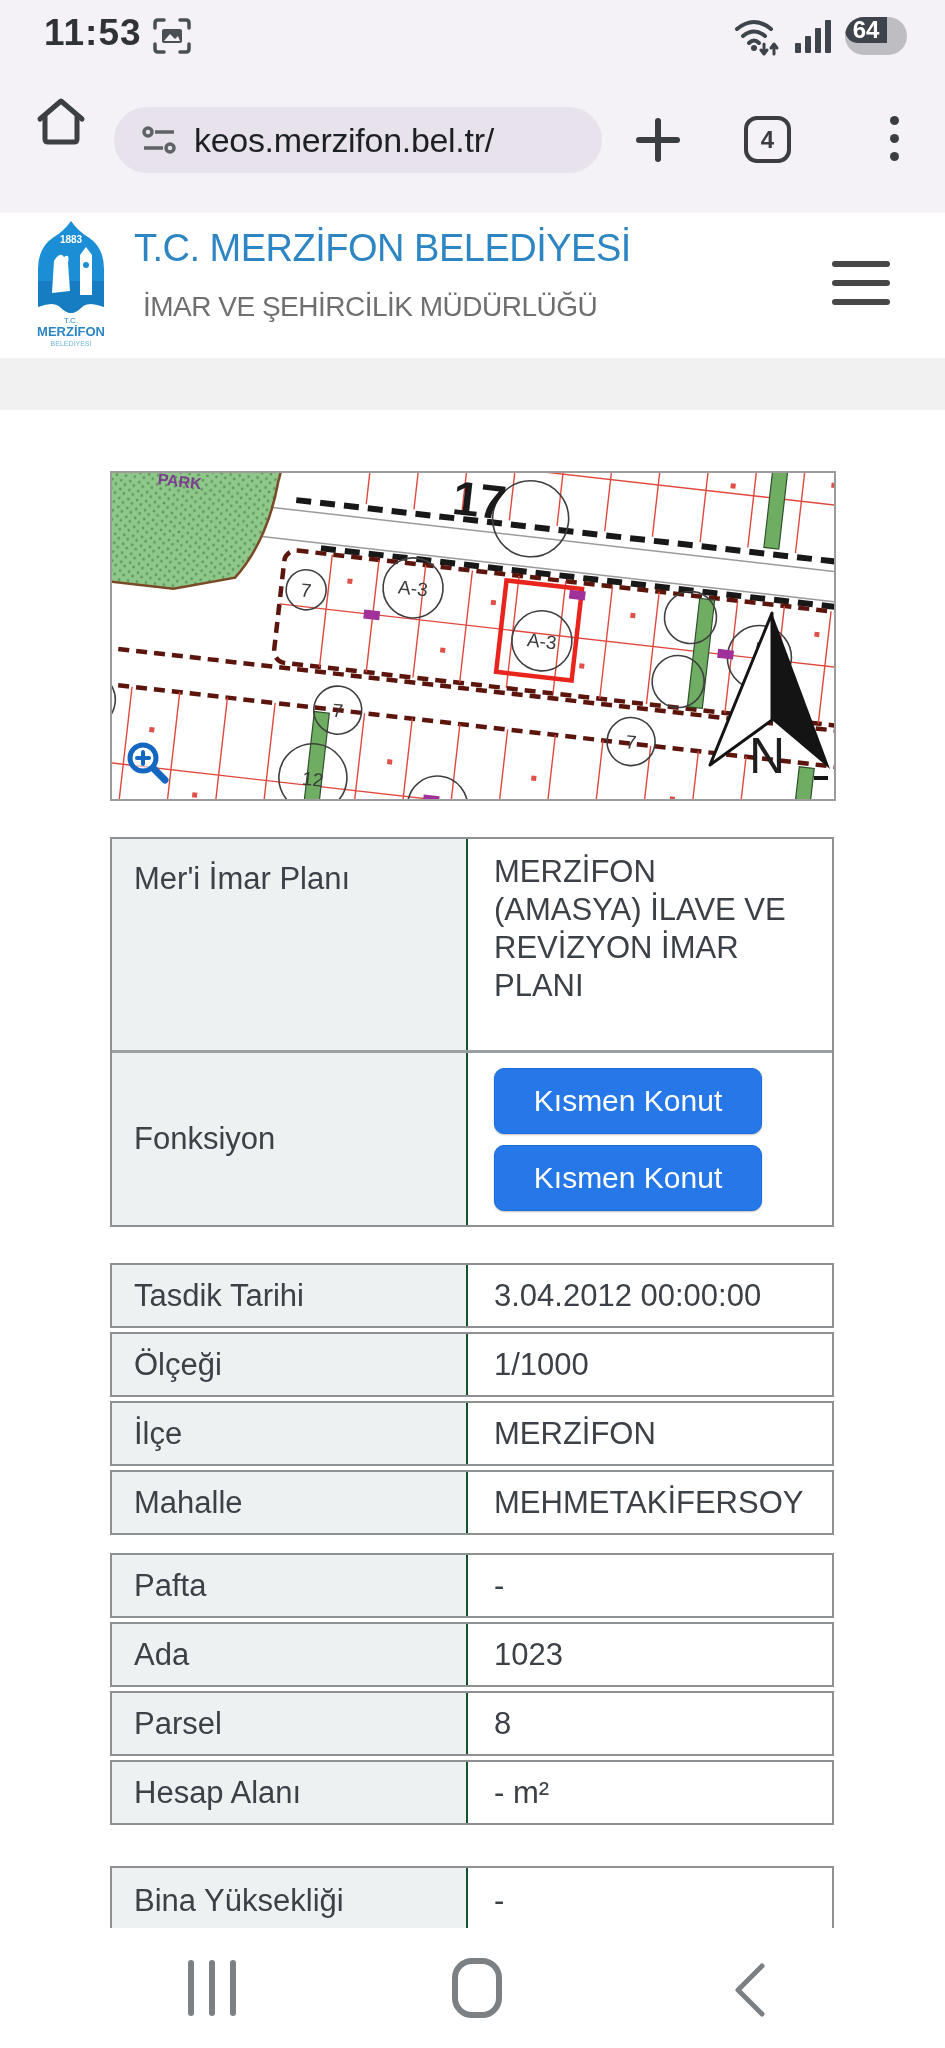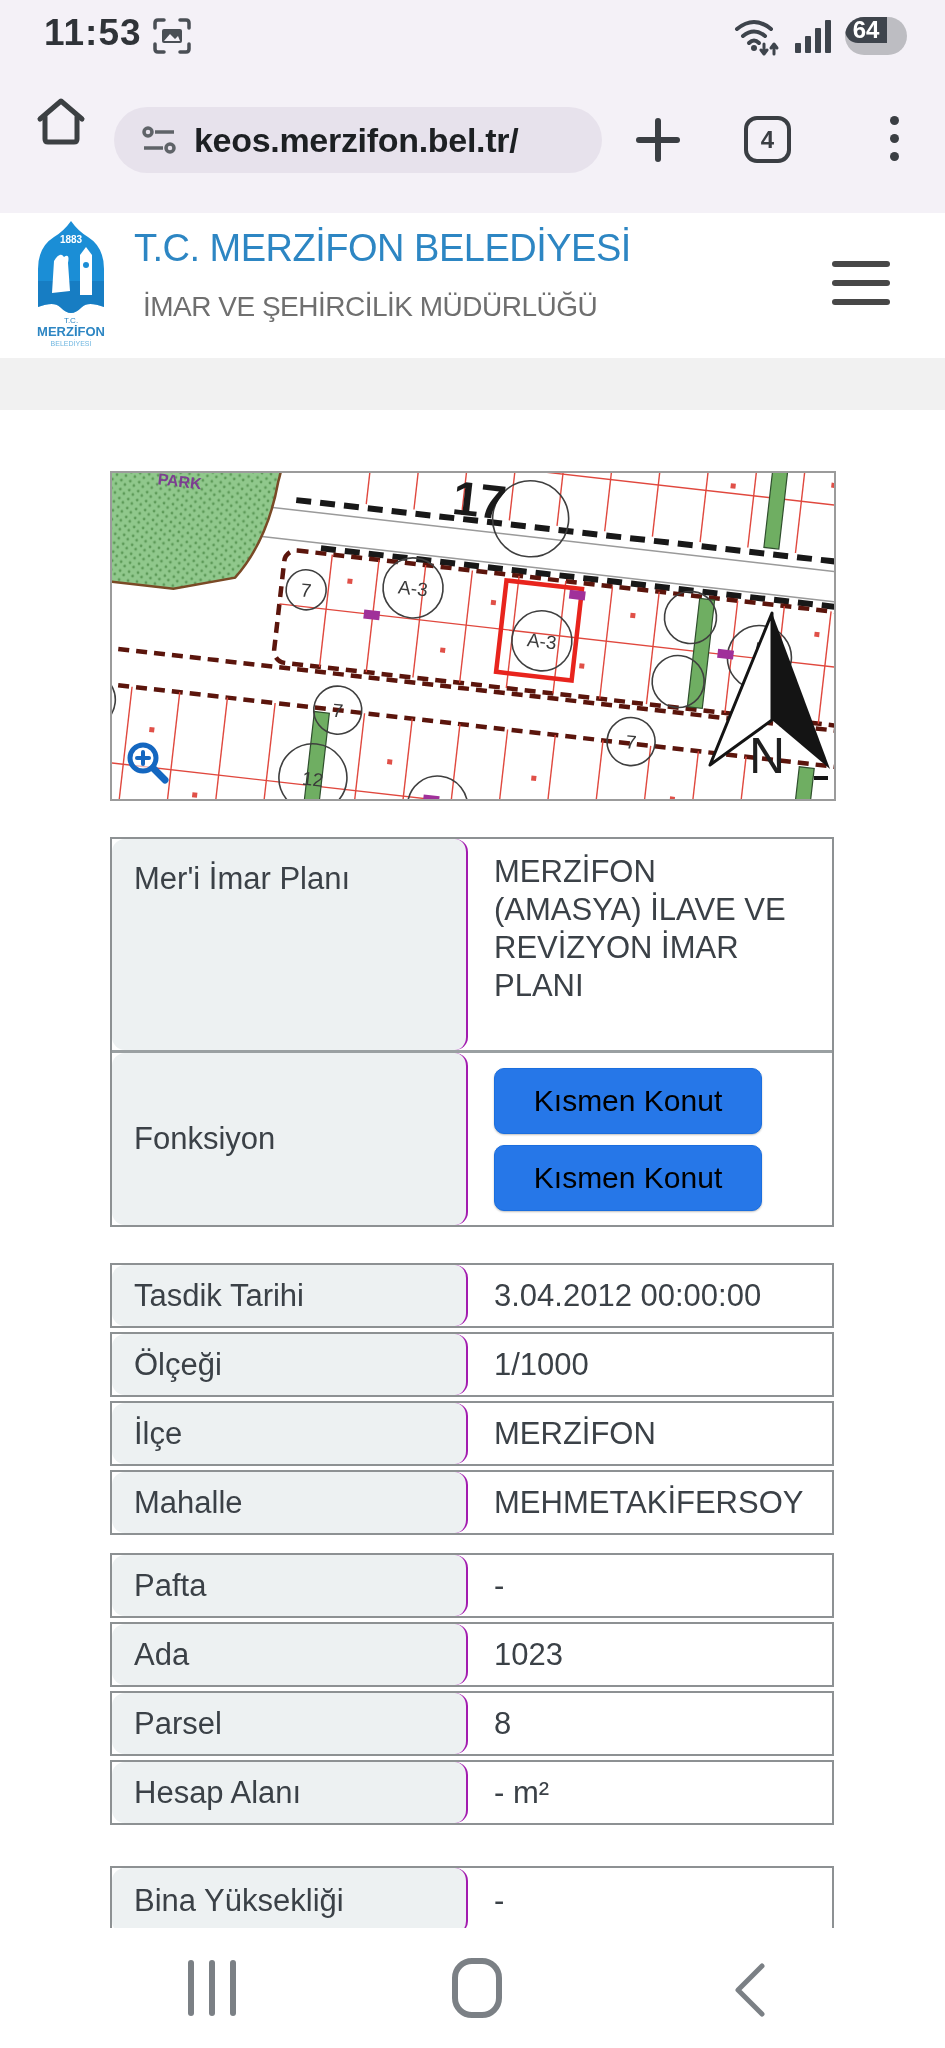--- a/index.html
+++ b/index.html
@@ -14,21 +14,21 @@
   .chrome-bg { top:0; left:0; width:945px; height:213px; background:#f4f1f7; }
   .status-time { top:12px; left:44px; font-size:37px; font-weight:bold; color:#2f3338; letter-spacing:1px; }
   .ss-icon { top:17px; left:152px; }
   .status-right { top:16px; right:38px; display:flex; align-items:center; gap:14px; }
   .batt { width:62px; height:38px; border-radius:19px; background:#bdbdc2; overflow:hidden; display:flex; }
   .batt-fill { width:42px; height:26px; background:#3e444c; border-radius:19px 0 0 19px;
                color:#fff; font-size:24px; font-weight:bold; display:flex; align-items:center; justify-content:center; }
 
   .home-btn { top:95px; left:34px; }
   .url-pill { top:107px; left:114px; width:488px; height:66px; background:#e7e2ec; border-radius:33px;
-              display:flex; align-items:center; padding-left:28px;font-weight:bold; }
+              display:flex; align-items:center; padding-left:28px; }
   .url-text { font-size:34px; color:#1d2023; margin-left:18px; letter-spacing:-0.3px; }
   .plus-btn { top:118px; left:636px; width:44px; height:44px; }
   .plus-btn::before { content:""; position:absolute; left:0; top:19px; width:44px; height:6px; background:#3a3e43; border-radius:3px; }
   .plus-btn::after  { content:""; position:absolute; left:19px; top:0; width:6px; height:44px; background:#3a3e43; border-radius:3px; }
   .tab-btn { top:116px; left:744px; width:47px; height:47px; border:4px solid #3a3e43; border-radius:13px;
              display:flex; align-items:center; justify-content:center; font-size:24px; font-weight:bold; color:#3a3e43; }
   .kebab { top:116px; left:890px; width:10px; height:48px; }
   .kebab i { display:block; width:9px; height:9px; border-radius:50%; background:#3a3e43; margin:0 0 9px 0; }
 
   
@@ -40,32 +40,32 @@
   .hamburger i { display:block; width:58px; height:6px; background:#474747; border-radius:3px; margin-bottom:13px; }
   .band { top:358px; left:0; width:945px; height:52px; background:#f1f1f1; }
 
   
   .map-box { top:471px; left:110px; width:726px; height:330px; border:2px solid #9b9b9b; background:#fff; overflow:hidden; }
   .magnifier { position:absolute; left:14px; bottom:14px; width:44px; height:44px; }
 
   
   .tbl { left:110px; width:724px; font-size:31px; color:#3b4147; }
   .trow { display:flex; background:#fff; }
-  .tlabel { flex:0 0 356px; background:#edf1f2; border-right:2px solid #a21caf; padding-left:22px;
-            display:flex; align-items:center;border-radius:13px; }
+  .tlabel { flex:0 0 356px; background:#edf1f2; border-right:2px solid #14532d; padding-left:22px;
+            display:flex; align-items:center; }
   .tvalue { flex:1; padding-left:26px; display:flex; align-items:center; }
 
   .tbl.plan { top:837px; border:2px solid #8d9193; }
   .plan .trow.r1 { height:214px; border-bottom:3px solid #9aa0a2; }
   .plan .r1 .tlabel { align-items:flex-start; padding-top:22px; }
   .plan .r1 .tvalue { align-items:flex-start; padding-top:14px; line-height:38px; padding-right:24px; }
   .plan .trow.r2 { height:172px; }
   .plan .r2 .tvalue { flex-direction:column; align-items:flex-start; justify-content:center; gap:11px; }
   .fn-btn { width:268px; height:66px; background:#2677e8; border:1px solid #1a6ede; border-radius:10px;
-            color:#000000; font-size:30px; font-family:"Liberation Sans",sans-serif; box-shadow:0 1px 2px rgba(0,0,0,.25); }
+            color:#ffffff; font-size:30px; font-family:"Liberation Sans",sans-serif; box-shadow:0 1px 2px rgba(0,0,0,.25); }
 
   .tbl.sep .trow { height:65px; border:2px solid #8d9193; margin-bottom:4px; }
   .tbl.t2 { top:1263px; }
   .tbl.t3 { top:1553px; }
   .tbl.t4 { top:1866px; height:62px; overflow:hidden; }
   .tbl.t4 .trow { height:70px; border:2px solid #8d9193; }
 
   
   .nav-bar { top:1928px; left:0; width:945px; height:120px; background:#fff; }
   .recents { top:32px; left:188px; display:flex; gap:15px; }

